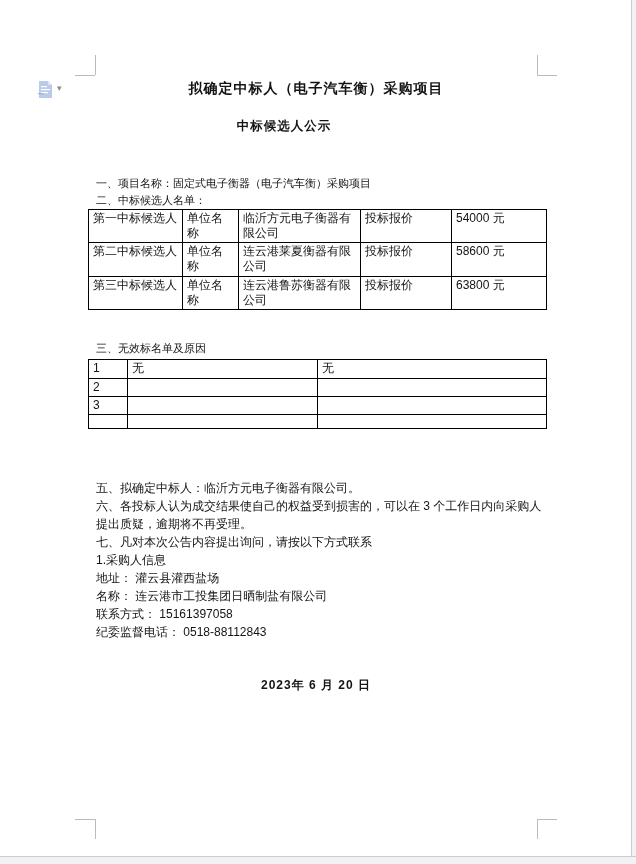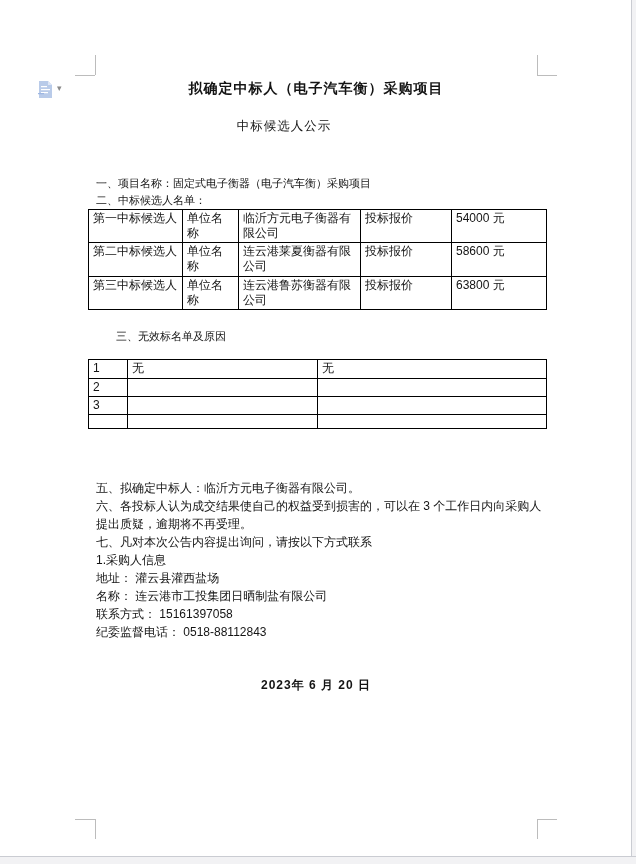--- a/index.html
+++ b/index.html
@@ -16,26 +16,26 @@
   .edge-bottom { left:0; top:856px; width:636px; height:8px; background:#f2f2f4; border-top:1px solid #caccd2; }
 
   
   .mark { background:#bcbcbc; }
 
   
   .doc-btn { left:37px; top:80px; width:17px; height:19px; }
   .dd-arrow { left:57px; top:84px; font-size:9px; color:#8a8a8a; line-height:9px; }
 
   .title { top:80px; left:0; width:632px; text-align:center; font-size:14px; font-weight:bold; letter-spacing:1px; }
-  .subtitle { top:118px; left:0; width:568px; text-align:center; font-size:12.5px; font-weight:normal; letter-spacing:1px; }
+  .subtitle { top:118px; left:0; width:568px; text-align:center; font-size:12.5px; font-weight:bold; letter-spacing:1px; }
 
   .bodyline { font-size:11px; line-height:16px; white-space:nowrap;text-align:right; }
   .s1 { top:175px; left:96px; }
   .s2 { top:192px; left:96px; }
-  .s3 { top:328px; left:96px;margin-left:20px; }
+  .s3 { top:340px; left:96px; }
 
   table { border-collapse:collapse; table-layout:fixed; font-size:12px; line-height:15px; }
   td { border:1px solid #000; vertical-align:top; padding:1px 4px; text-align:left; overflow:hidden; }
   .tbl1 { top:209px; left:88px; width:458px; }
   .tbl2 { top:359px; left:88px; width:458px; }
   .tbl2 td { line-height:14px; }
   .r33 { height:33px; } .r34 { height:34px; }
   .h18 { height:18px; } .h19 { height:19px; } .h14 { height:14px; }
 
   .lower { top:479px; left:96px; width:452px; font-size:12px; line-height:18px; }

